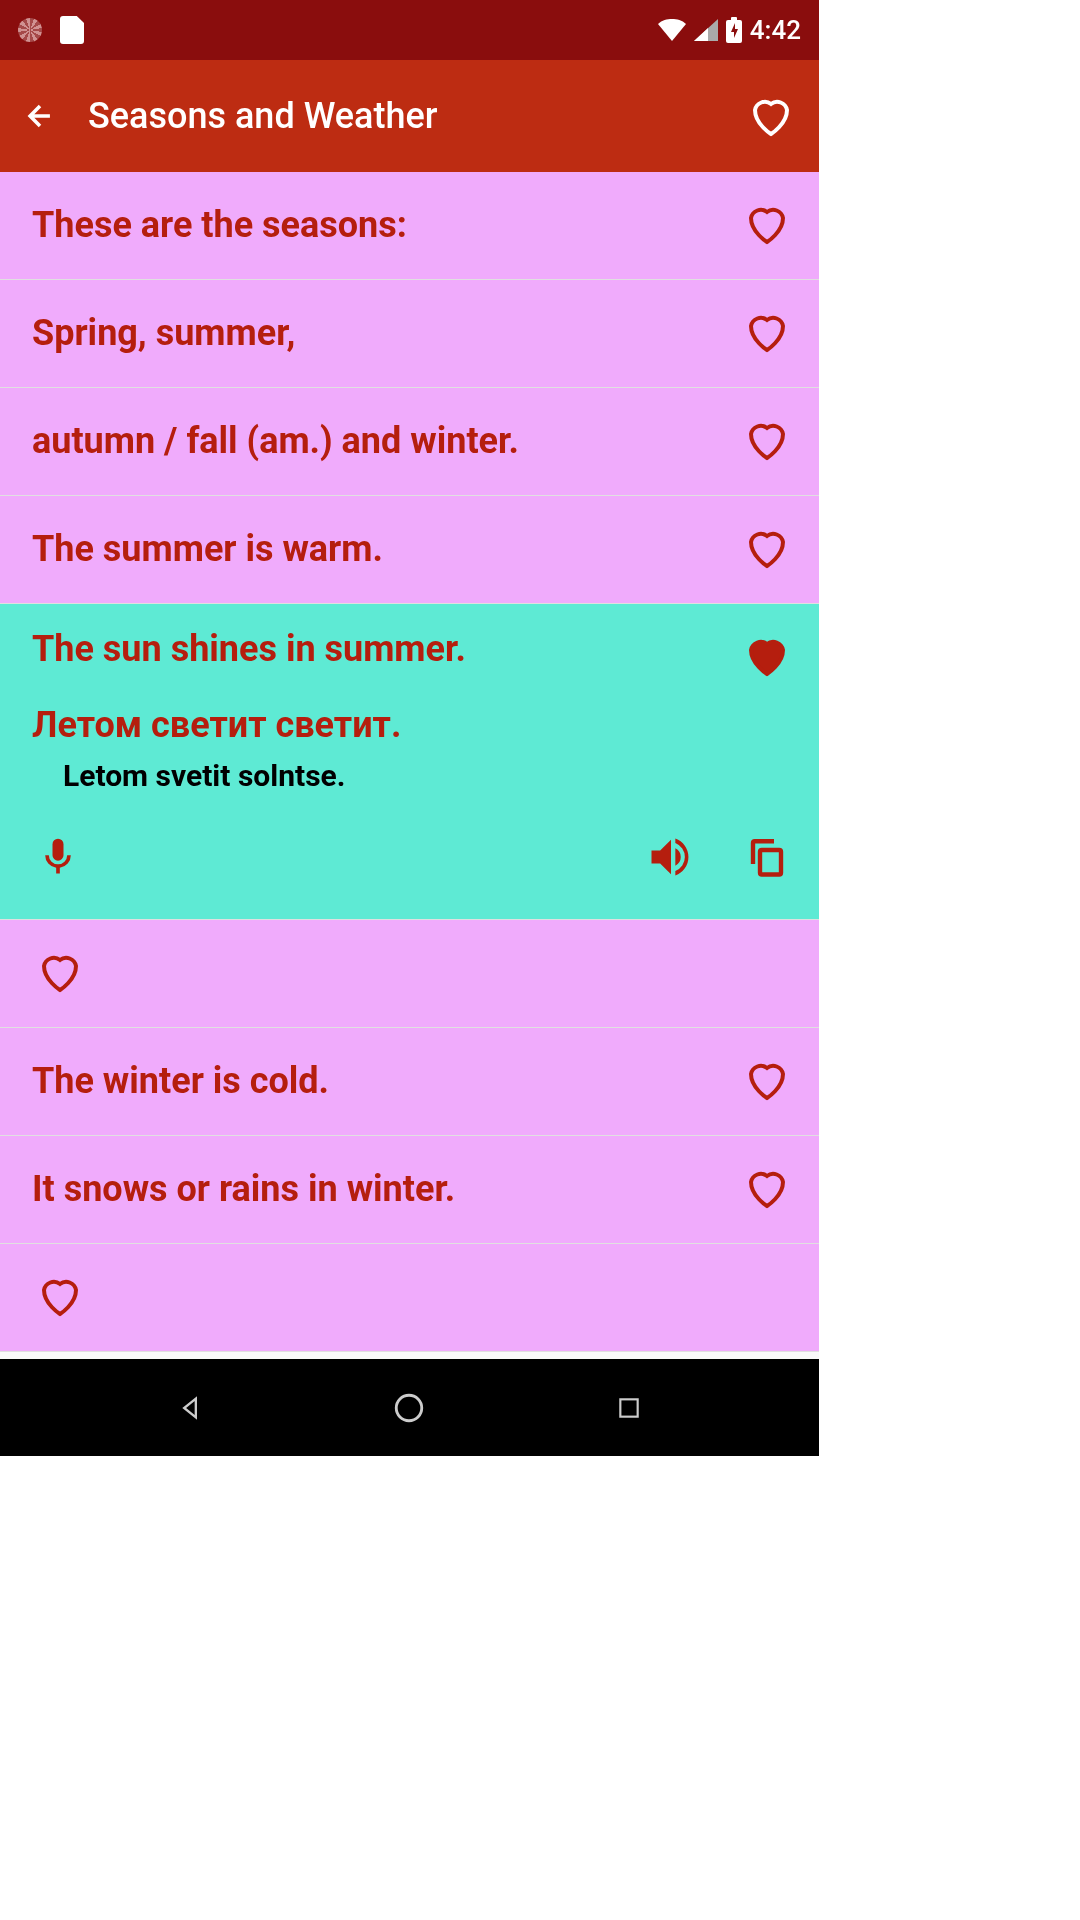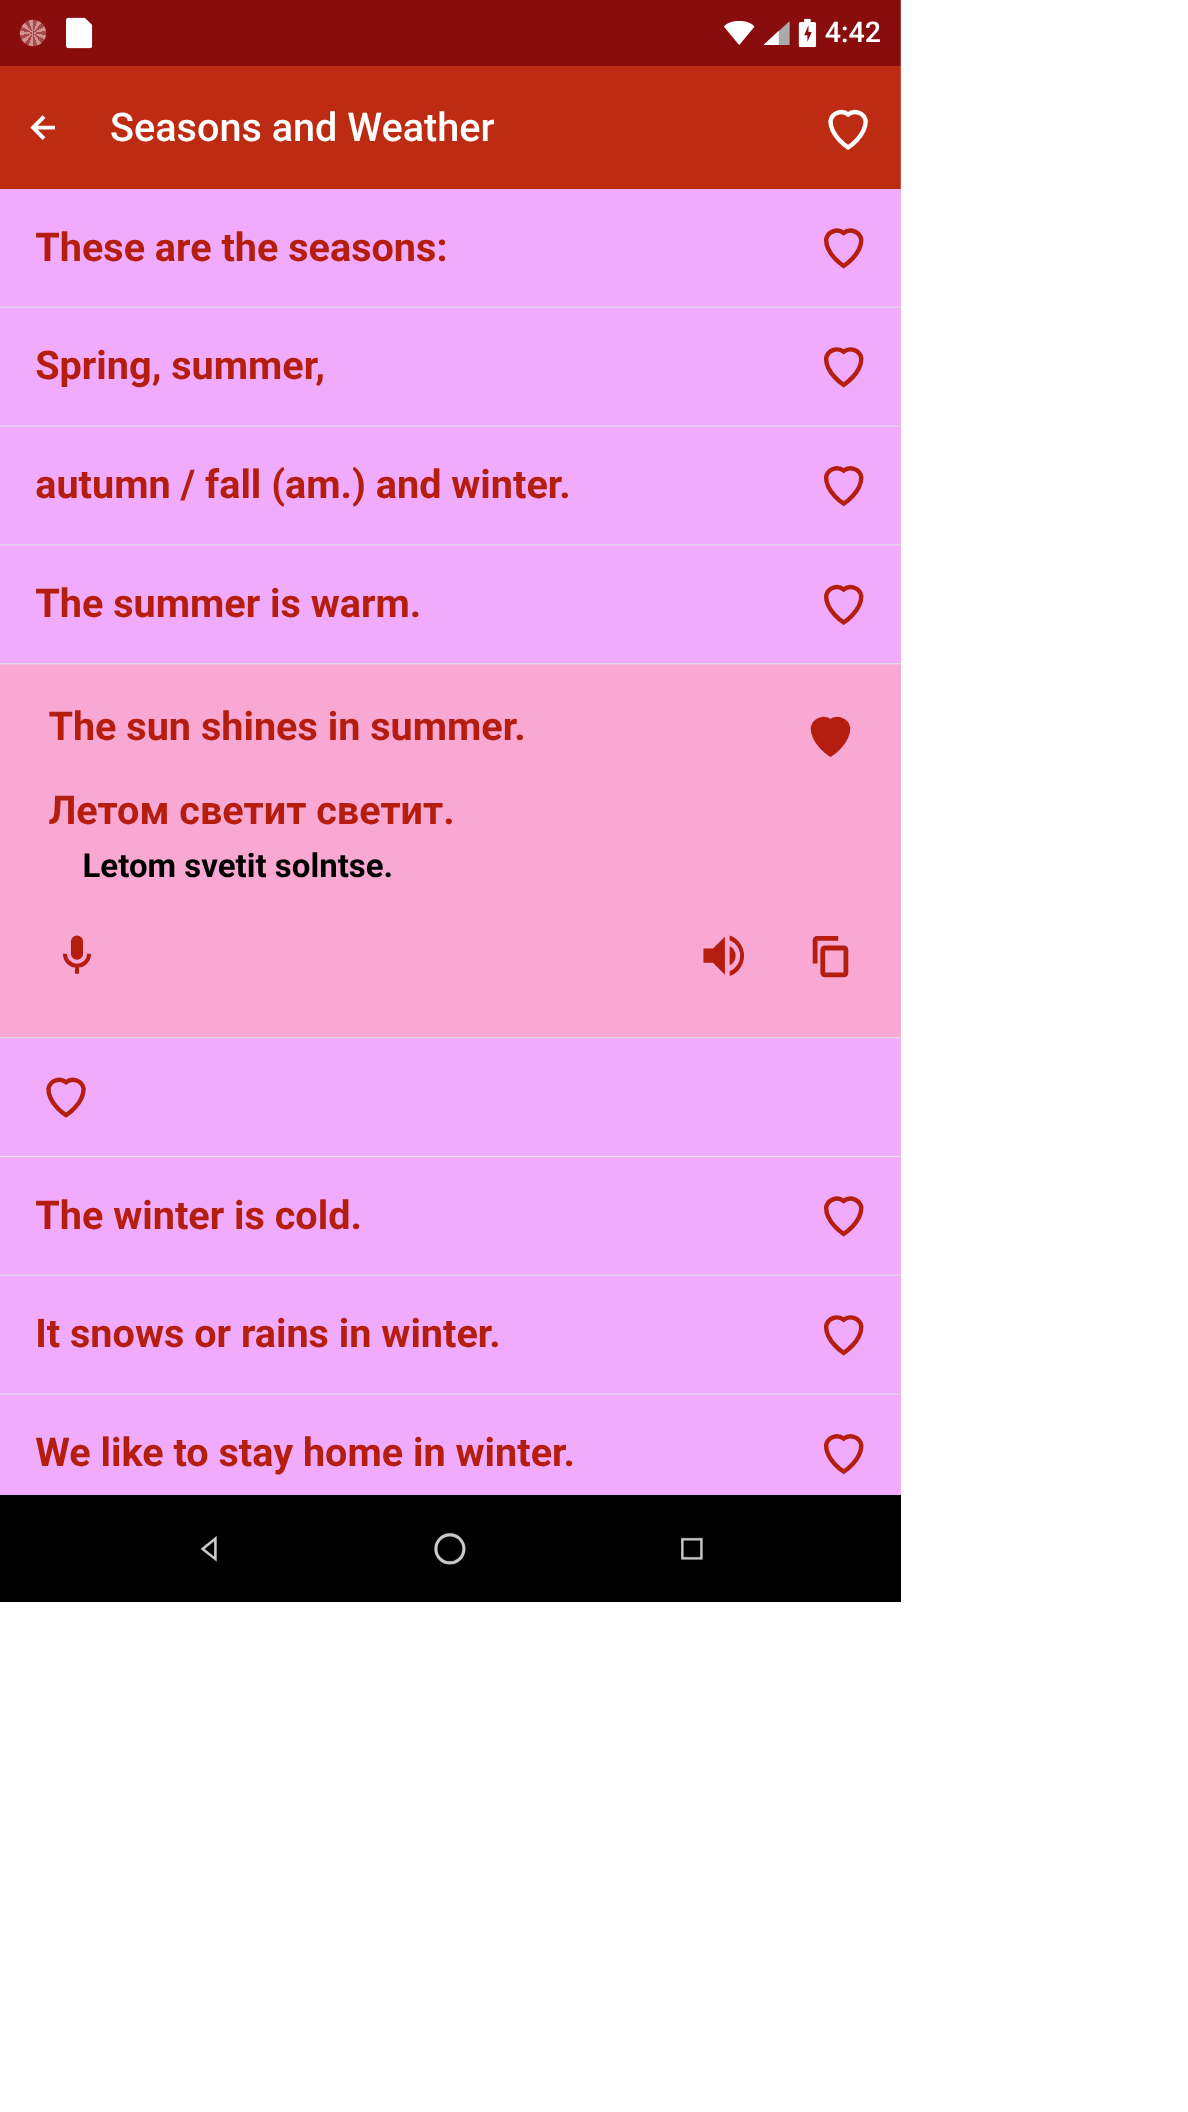--- a/index.html
+++ b/index.html
@@ -45,21 +45,21 @@
     }
     .back-btn {
       width: 40px;
       height: 40px;
       display: flex;
       align-items: center;
       justify-content: center;
       cursor: pointer;
     }
     .app-title {
-      margin-left: 40px;
+      margin-left: 28px;
       font-size: 36px;
       font-weight: 500;
     }
     .fav-all-btn {
       position: absolute;
       right: 20px;
       width: 56px;
       height: 56px;
       display: flex;
       align-items: center;
@@ -76,23 +76,23 @@
     .row {
       background: #f0abfc;
       border-bottom: 1px solid #e0e0e0;
       padding: 24px 24px 24px 32px;
       display: flex;
       align-items: center;
       justify-content: space-between;
       min-height: 108px;
     }
     .row.expanded {
-      background: #f9a8d4;
+      background: #5eead4;
       display: block;
-      padding: 12px;
+      padding: 0;
     }
     .row-text {
       color: #b51e0e;
       font-size: 36px;
       font-weight: 700;
       flex: 1;
       padding-right: 20px;
       line-height: 1.35;
     }
     .row-fav {
@@ -305,21 +305,20 @@
     </div>
     <div class="row">
       <div class="row-text">It snows or rains in winter.</div>
       <div class="row-fav">
         <span><svg width="54" height="48" viewBox="0 0 24 24" fill="none" stroke="#b51e0e" stroke-width="2">
             <path d="M12 21s-8-5-8-12a5 5 0 0 1 8-3 5 5 0 0 1 8 3c0 7-8 12-8 12z"></path>
           </svg></span>
       </div>
     </div>
     <div class="row">
-      <div class="row-text">We like to stay home in winter.</div>
       <div class="row-fav">
         <span><svg width="54" height="48" viewBox="0 0 24 24" fill="none" stroke="#b51e0e" stroke-width="2">
             <path d="M12 21s-8-5-8-12a5 5 0 0 1 8-3 5 5 0 0 1 8 3c0 7-8 12-8 12z"></path>
           </svg></span>
       </div>
     </div>
   </div>
 
 <div class="nav-bar">
   <div class="nav-btn">

